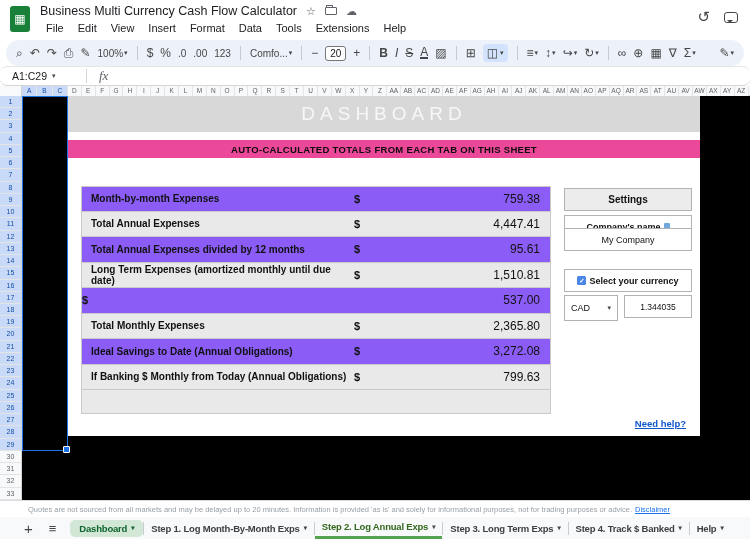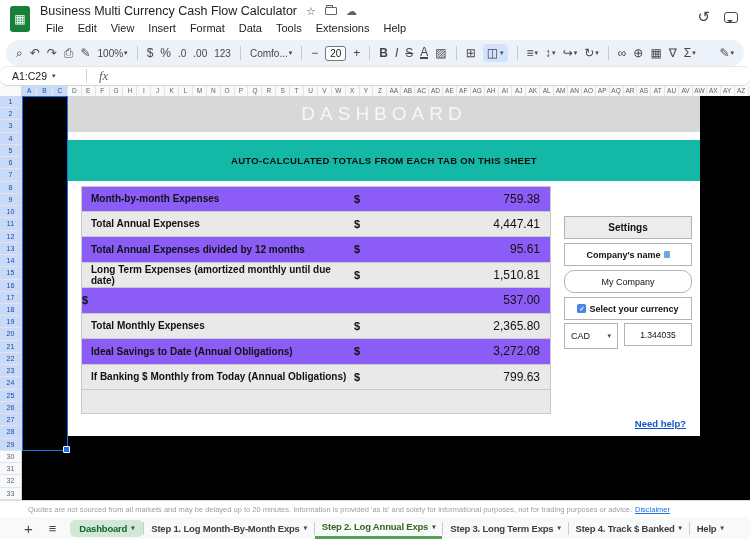--- a/index.html
+++ b/index.html
@@ -64,38 +64,38 @@
   .canvas { position:absolute; left:22px; top:0; width:728px; height:404px; background:#000; }
   .selection { position:absolute; left:22px; top:0; width:46px; height:355px;
     border:1px solid #1a73e8; pointer-events:none; }
   .selection::after { content:""; position:absolute; right:-3px; bottom:-3px; width:5px; height:5px;
     background:#1a73e8; border:1px solid #fff; border-radius:1px; }
 
   
   .panel { position:absolute; left:68px; top:0; width:632px; height:340px; background:#fff; }
   .dash-title-band { position:absolute; left:0; top:0; width:632px; height:36px; background:#d8d8d8;
     display:flex; align-items:center; justify-content:center; font-size:19px; letter-spacing:5px; color:#f7f7f7; }
-  .dash-sub-band { position:absolute; left:0; top:44px; width:632px; height:41px; background:#14b8a6;
+  .dash-sub-band { position:absolute; left:0; top:44px; width:632px; height:18px; background:#ec4899;
     display:flex; align-items:center; justify-content:center; font-size:9.5px; font-weight:700; color:#0c0c0c; letter-spacing:.3px; }
   .dash-table { position:absolute; left:13px; top:90px; width:470px; }
   .dash-row { height:25.5px; display:flex; align-items:center; background:#8b5cf6;
     border:1px solid #c9c9c9; border-top:none; }
   .dash-table div:first-of-type { border-top:1px solid #c9c9c9; }
   .dash-table div:nth-of-type(even) { background:#e9e9e9; }
   .dash-label { width:272px; padding-left:9px; font-size:10px; font-weight:600; color:#111; }
   .dash-cur { width:26px; font-size:11px; font-weight:600; color:#111; }
   .dash-val { flex:1; text-align:right; padding-right:10px; font-size:12px; font-weight:500; color:#111; }
   .dash-empty-row { position:absolute; left:13px; top:294px; width:470px; height:24px;
     background:#e9e9e9; border:1px solid #c9c9c9; border-top:none; }
 
   .sbox { position:absolute; left:496px; width:128px; height:23px; border:1px solid #b3b3b3; background:#fff;
-    display:flex; align-items:center; justify-content:center; font-size:9px; color:#111; gap:3px;margin-top:28px; }
+    display:flex; align-items:center; justify-content:center; font-size:9px; color:#111; gap:3px; }
   .s1 { top:92px; font-weight:700; font-size:10px; background:#ececec; }
   .s2 { top:119px; font-weight:700; }
-  .s3 { top:146px;border-radius:10px; }
+  .s3 { top:132px; }
   .s4 { top:173px; font-weight:600; }
   .cadbox { top:199px; width:54px; justify-content:space-between; padding:12px 6px; }
   .ratebox { top:199px; left:556px; width:68px; font-size:8.5px; }
   .note-ic { width:6px; height:7px; background:#6fa8dc; display:inline-block; border-radius:1px; }
   .check-ic { width:9px; height:9px; background:#4a86e8; color:#fff; font-size:6.5px; line-height:9px;
     text-align:center; border-radius:1.5px; display:inline-block; }
   .help-link { position:absolute; right:14px; bottom:7px; font-size:9.5px; font-weight:700;
     color:#1155cc; text-decoration:underline; cursor:pointer; }
 
   

